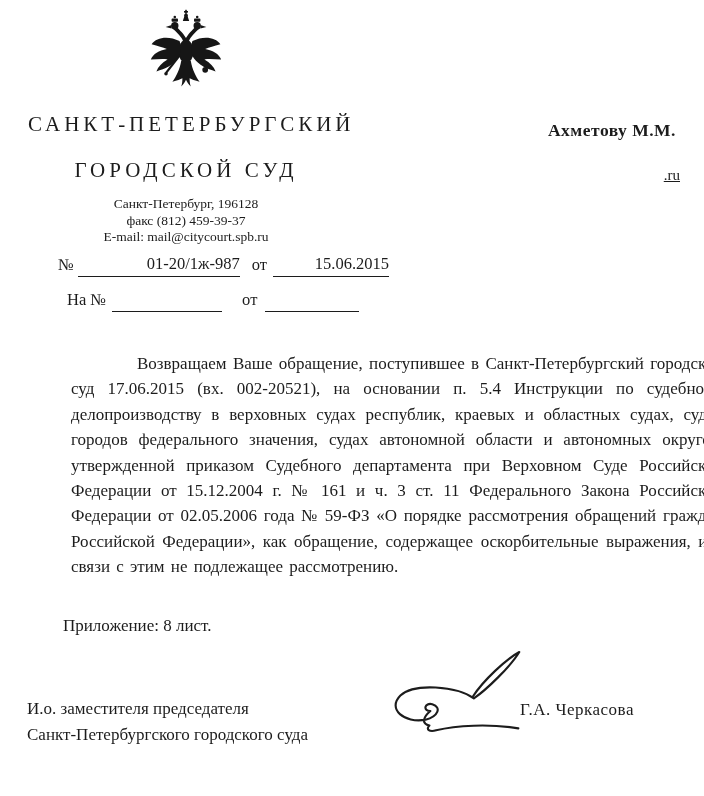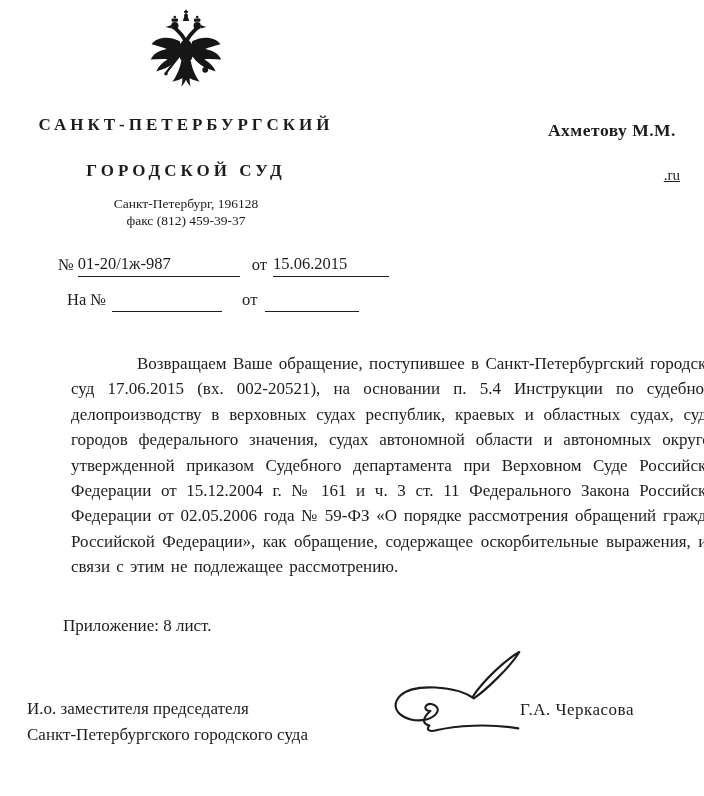--- a/index.html
+++ b/index.html
@@ -16,22 +16,22 @@
   }
   
   .letterhead {
     position: absolute;
     left: 28px; top: 8px;
     width: 316px;
     text-align: center;
   }
   .emblem { display: block; margin: 0 auto 16px auto; }
   .court-name {
-    font-weight: bold;
-    font-size: 17px;
+    font-weight: normal;
+    font-size: 21px;
     line-height: 23px;
     letter-spacing: 4px;
     white-space: nowrap;
     margin-top: 23px;
   }
   .address { margin-top: 14px; font-size: 13.5px; line-height: 16.5px; }
   
   .recipient-name {
     position: absolute;
     right: 28px; top: 120px;
@@ -45,21 +45,21 @@
     font-size: 15px;
     text-decoration: underline;
   }
   
   .ref-row { position: absolute; display: flex; align-items: flex-end; font-size: 16.5px; }
   .ref-row-1 { left: 58px; top: 254px; }
   .ref-row-2 { left: 27px; top: 290px; margin-left: 40px; }
   .ref-label { padding-bottom: 2px; }
   .uline {
     border-bottom: 1.5px solid #1c1c1c;
-    text-align: left;
+    text-align: right;
     padding-bottom: 2px;
     min-height: 22px;
   }
   .u-num   { width: 162px; margin-left: 4px; }
   .u-date  { width: 116px; margin-left: 6px; }
   .u-blank1 { width: 110px; margin-left: 6px; }
   .u-blank2 { width: 94px;  margin-left: 8px; }
   .ot-1 { margin-left: 12px; }
   .ot-2 { margin-left: 20px; }
   
@@ -135,20 +135,21 @@
         <circle cx="74" cy="76" r="3.6"></circle>
         <rect x="73.2" y="69" width="1.6" height="4"></rect>
         <rect x="71.8" y="70.2" width="4.4" height="1.4"></rect>
       </g>
     </svg>
     <div class="court-name">САНКТ-ПЕТЕРБУРГСКИЙ</div>
     <div class="court-name">ГОРОДСКОЙ СУД</div>
     <div class="address">
       <div>Санкт-Петербург, 196128</div>
       <div>факс (812) 459-39-37</div>
+      <div>E-mail: mail@citycourt.spb.ru</div>
     </div>
   </div>
 
   <div class="recipient-name">Ахметову М.М.</div>
   <div class="recipient-email">.ru</div>
 
   <div class="ref-row ref-row-1">
     <span class="ref-label">№</span>
     <span class="uline u-num">01-20/1ж-987</span>
     <span class="ref-label ot-1">от</span>

